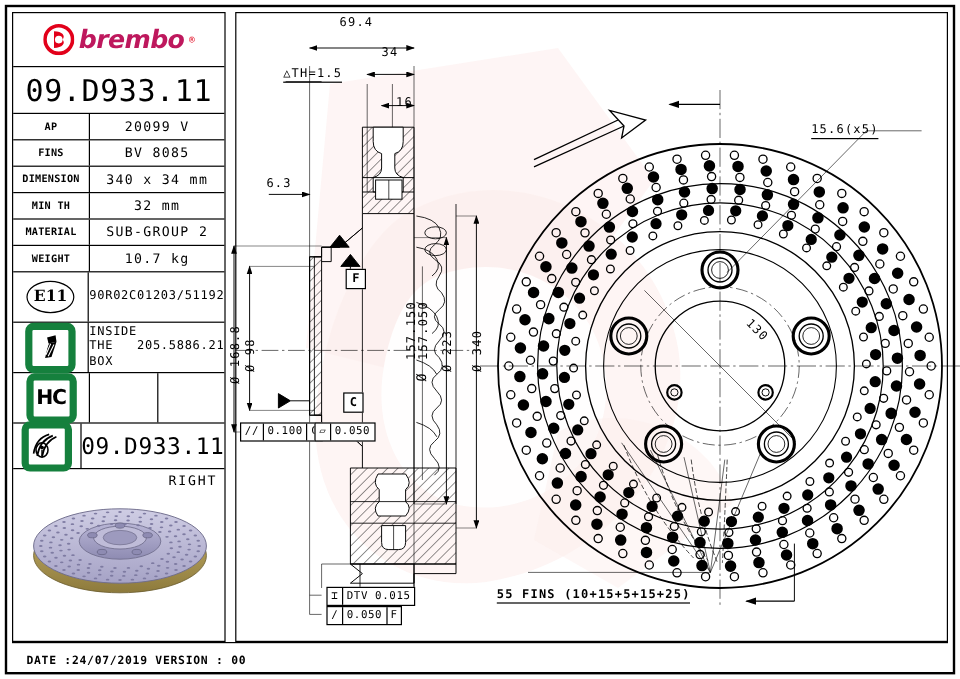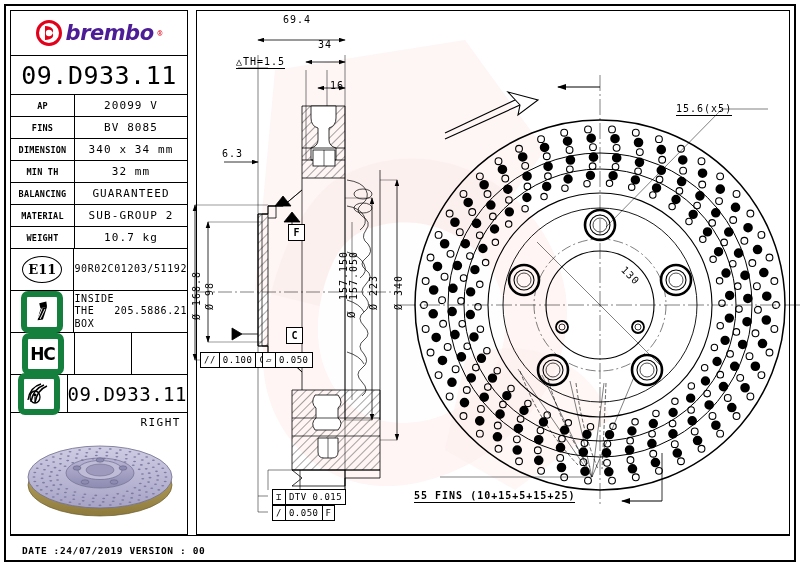--- a/index.html
+++ b/index.html
@@ -33,21 +33,21 @@
   .logorow{height:44px;align-items:center;justify-content:center;
            border-bottom:1.4px solid #000;display:flex;}
   .coderow{height:38px;display:flex;align-items:center;justify-content:center;
            border-bottom:1.4px solid #000;}
   .codetext{font-size:25px;letter-spacing:.5px;font-weight:400;}
   .r22{height:22px;}
 
   
   .brembo{display:flex;align-items:center;gap:4px;}
   .brembo .mark{width:26px;height:26px;}
-  .brembo .word{color:#4c1d95;font-family:"DejaVu Sans","Liberation Sans",sans-serif;
+  .brembo .word{color:#be185d;font-family:"DejaVu Sans","Liberation Sans",sans-serif;
                 font-weight:bold;font-size:21px;letter-spacing:-0.5px;
                 font-style:italic;}
   .brembo .reg{color:#E2001A;font-size:8px;vertical-align:super;}
 
   
   .badgecell{width:64px;box-sizing:border-box;border-right:1.4px solid #000;
              display:flex;align-items:center;justify-content:center;}
   .e11{width:38px;height:25px;border:1.7px solid #000;border-radius:50%;
        display:flex;align-items:center;justify-content:center;
        font-family:"DejaVu Serif","Liberation Serif",serif;
@@ -658,24 +658,20 @@
     </div>
     <div class="row r22">
       <div class="cell-l">DIMENSION</div>
       <div class="cell-r">340 x 34 mm</div>
     </div>
     <div class="row r22">
       <div class="cell-l">MIN TH</div>
       <div class="cell-r">32 mm</div>
     </div>
     <div class="row r22">
-      <div class="cell-l">BALANCING</div>
-      <div class="cell-r">GUARANTEED</div>
-    </div>
-    <div class="row r22">
       <div class="cell-l">MATERIAL</div>
       <div class="cell-r">SUB-GROUP 2</div>
     </div>
     <div class="row r22">
       <div class="cell-l">WEIGHT</div>
       <div class="cell-r">10.7 kg</div>
     </div>
 
     <div class="row" style="height:42px;">
       <div class="badgecell">

